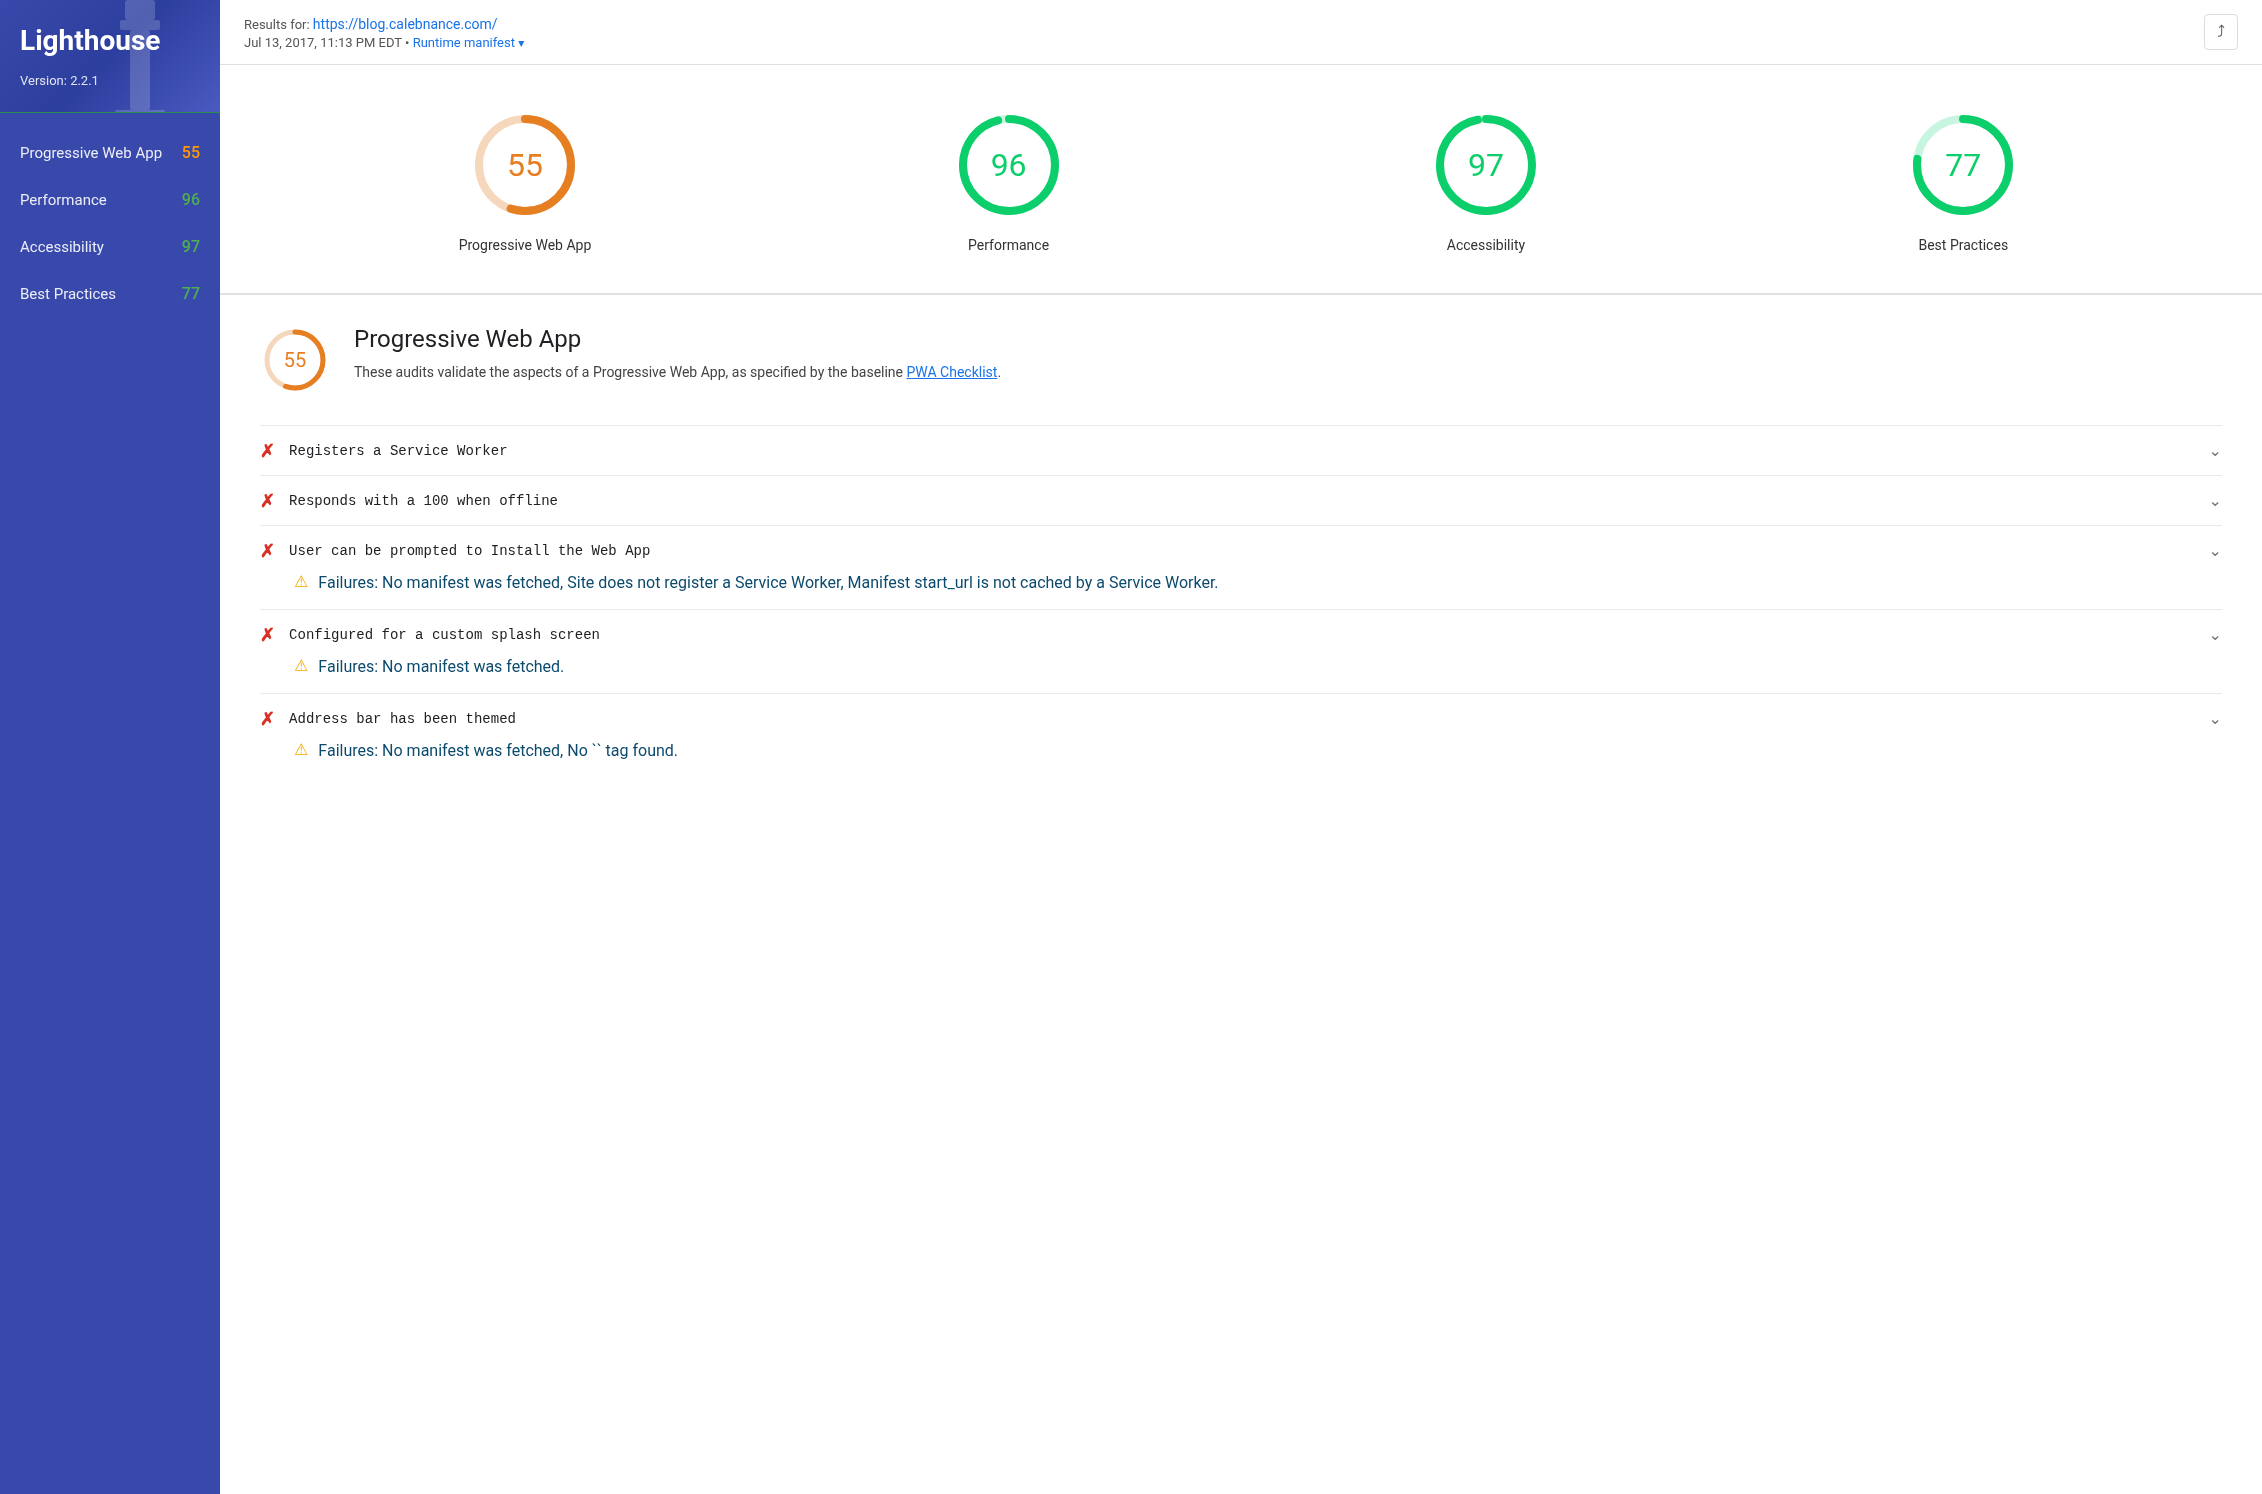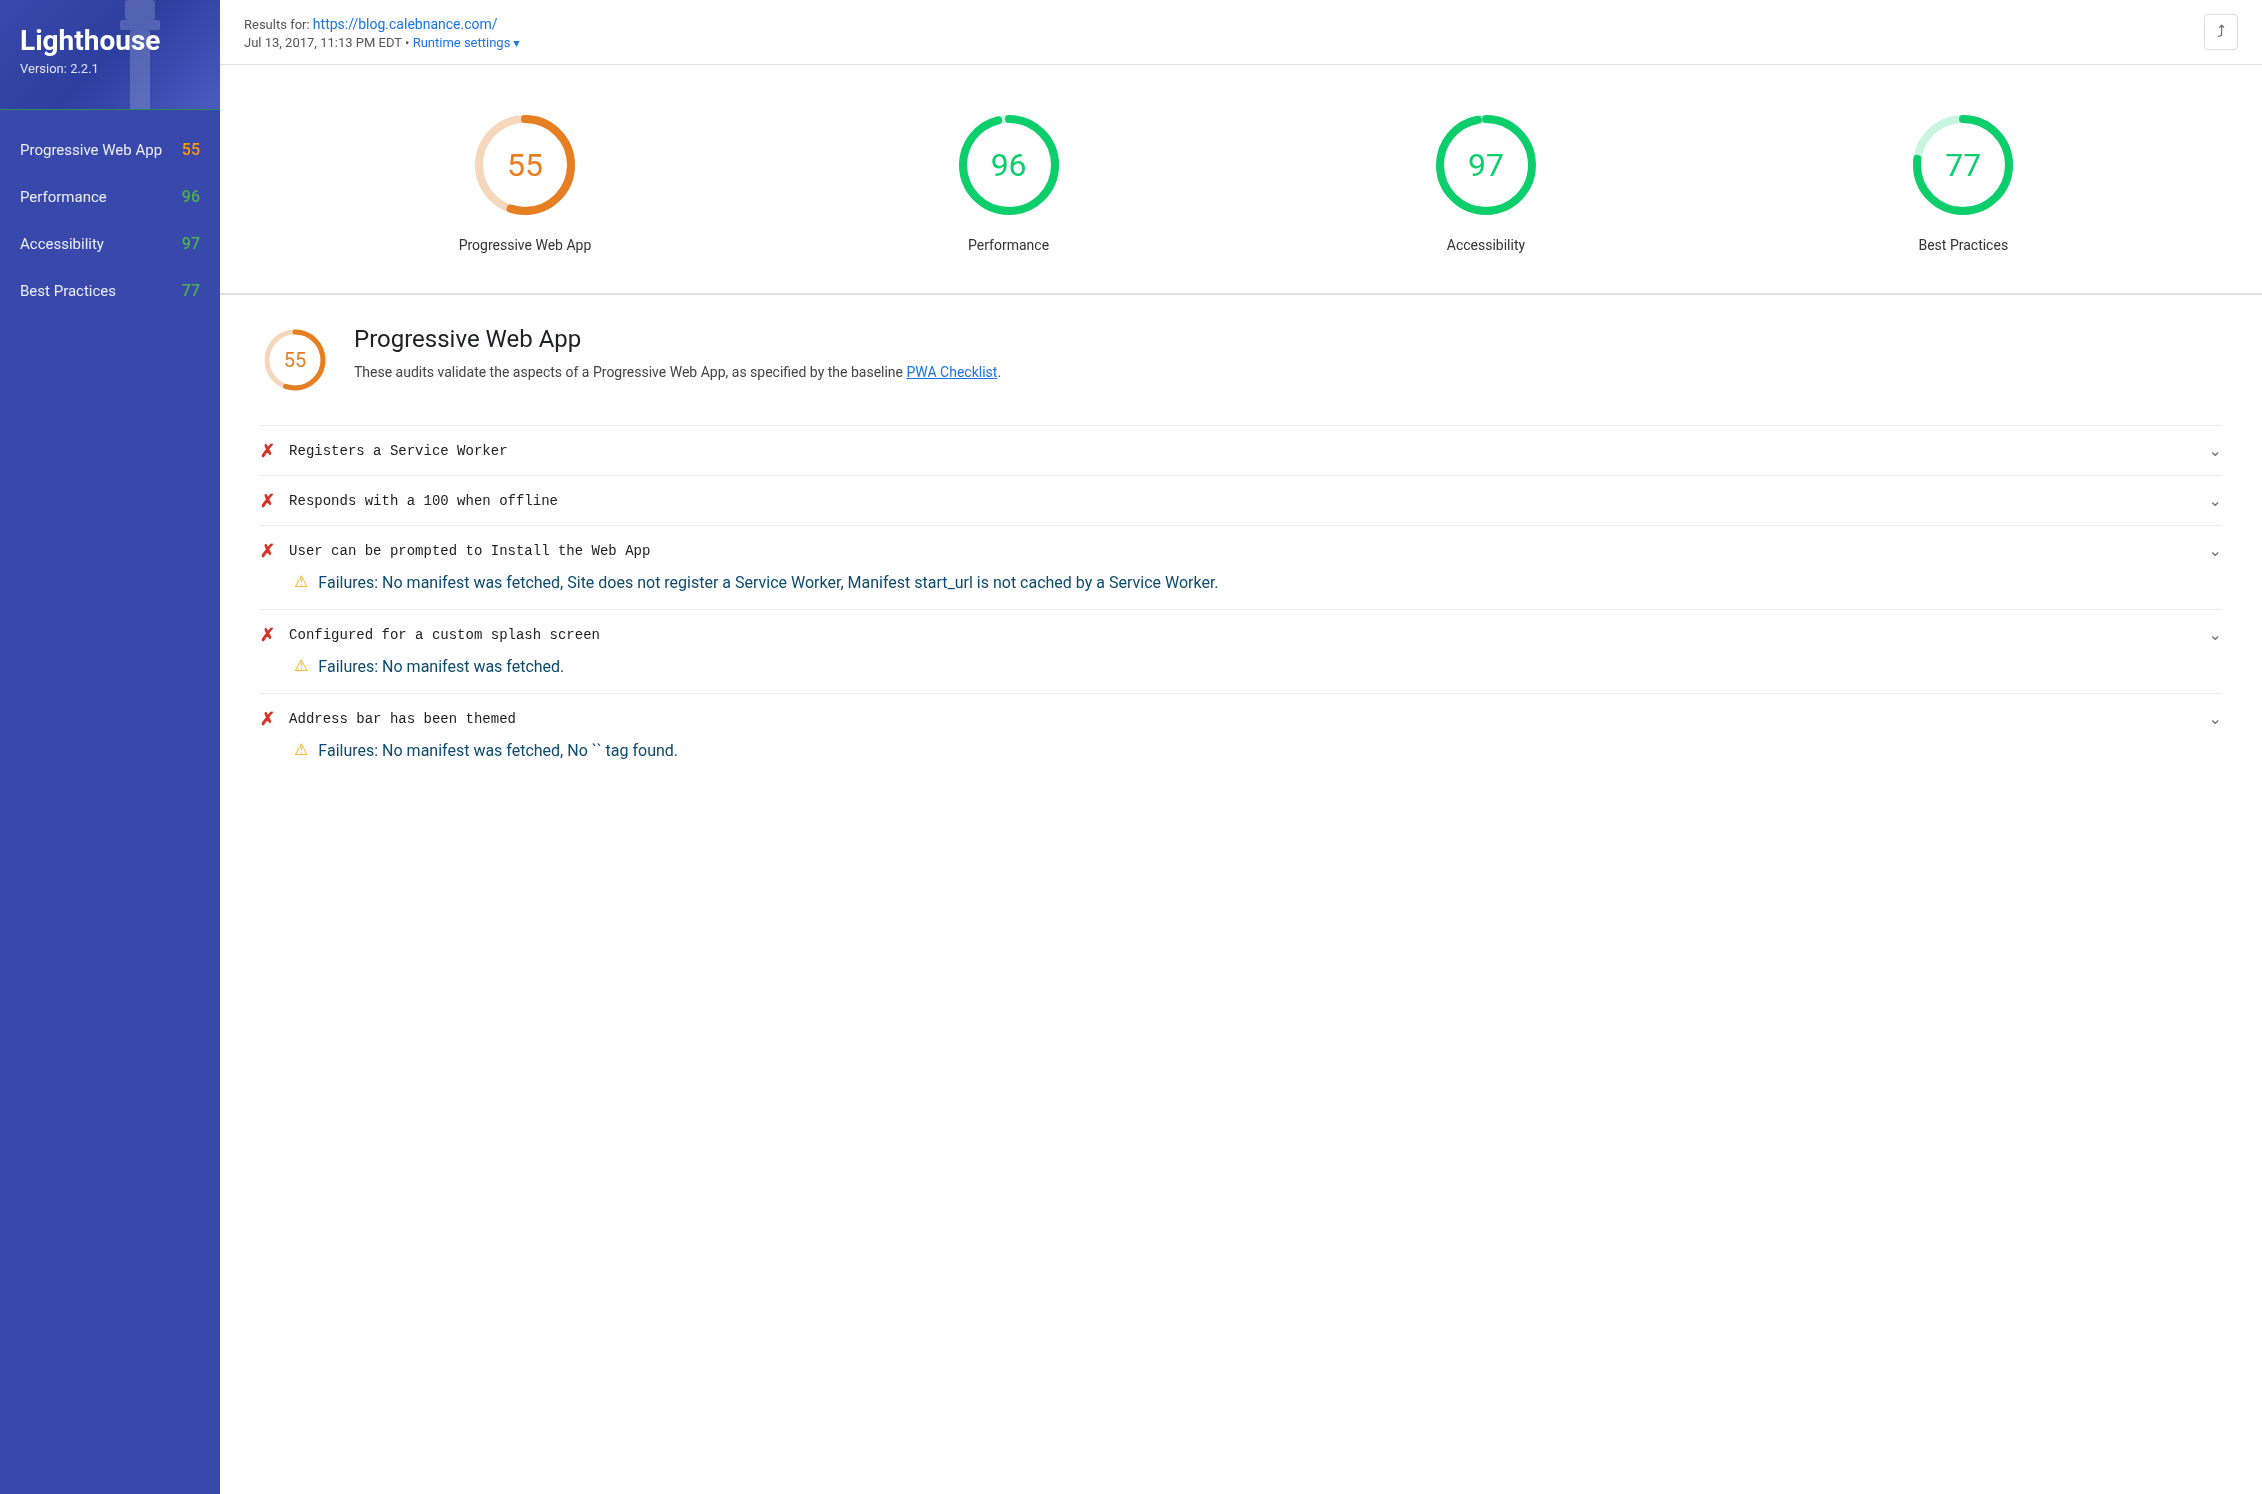--- a/index.html
+++ b/index.html
@@ -32,21 +32,21 @@
       font-size: 28px;
       font-weight: 700;
       position: relative;
       z-index: 1;
     }
     .lighthouse-version {
       font-size: 13px;
       opacity: 0.85;
       position: relative;
       z-index: 1;
-      margin-top: 4px;
+      margin-top: 16px;
     }
     .sidebar-nav { padding: 16px 0; flex: 1; }
     .nav-item {
       display: flex;
       justify-content: space-between;
       align-items: center;
       padding: 14px 20px;
       font-size: 15px;
       cursor: pointer;
       color: rgba(255,255,255,0.9);
@@ -232,21 +232,21 @@
 
   <div class="header-bar">
     <div>
       <div style="font-size:13px; color:#555;">
         <span>Results for:</span>
         <a class="header-url" href="#">https://blog.calebnance.com/</a>
       </div>
       <div class="header-meta">
         <span>Jul 13, 2017, 11:13 PM EDT</span>
         <span>•</span>
-        <span class="runtime-link">Runtime settings</span>
+        <span class="runtime-link">Runtime manifest</span>
         <span style="color:#1a73e8; font-size:12px;"> ▾</span>
       </div>
     </div>
     <button class="share-btn">
       <span>⤴</span>
     </button>
   </div>
 
   <div class="gauges-section" id="gauges-section">
 

